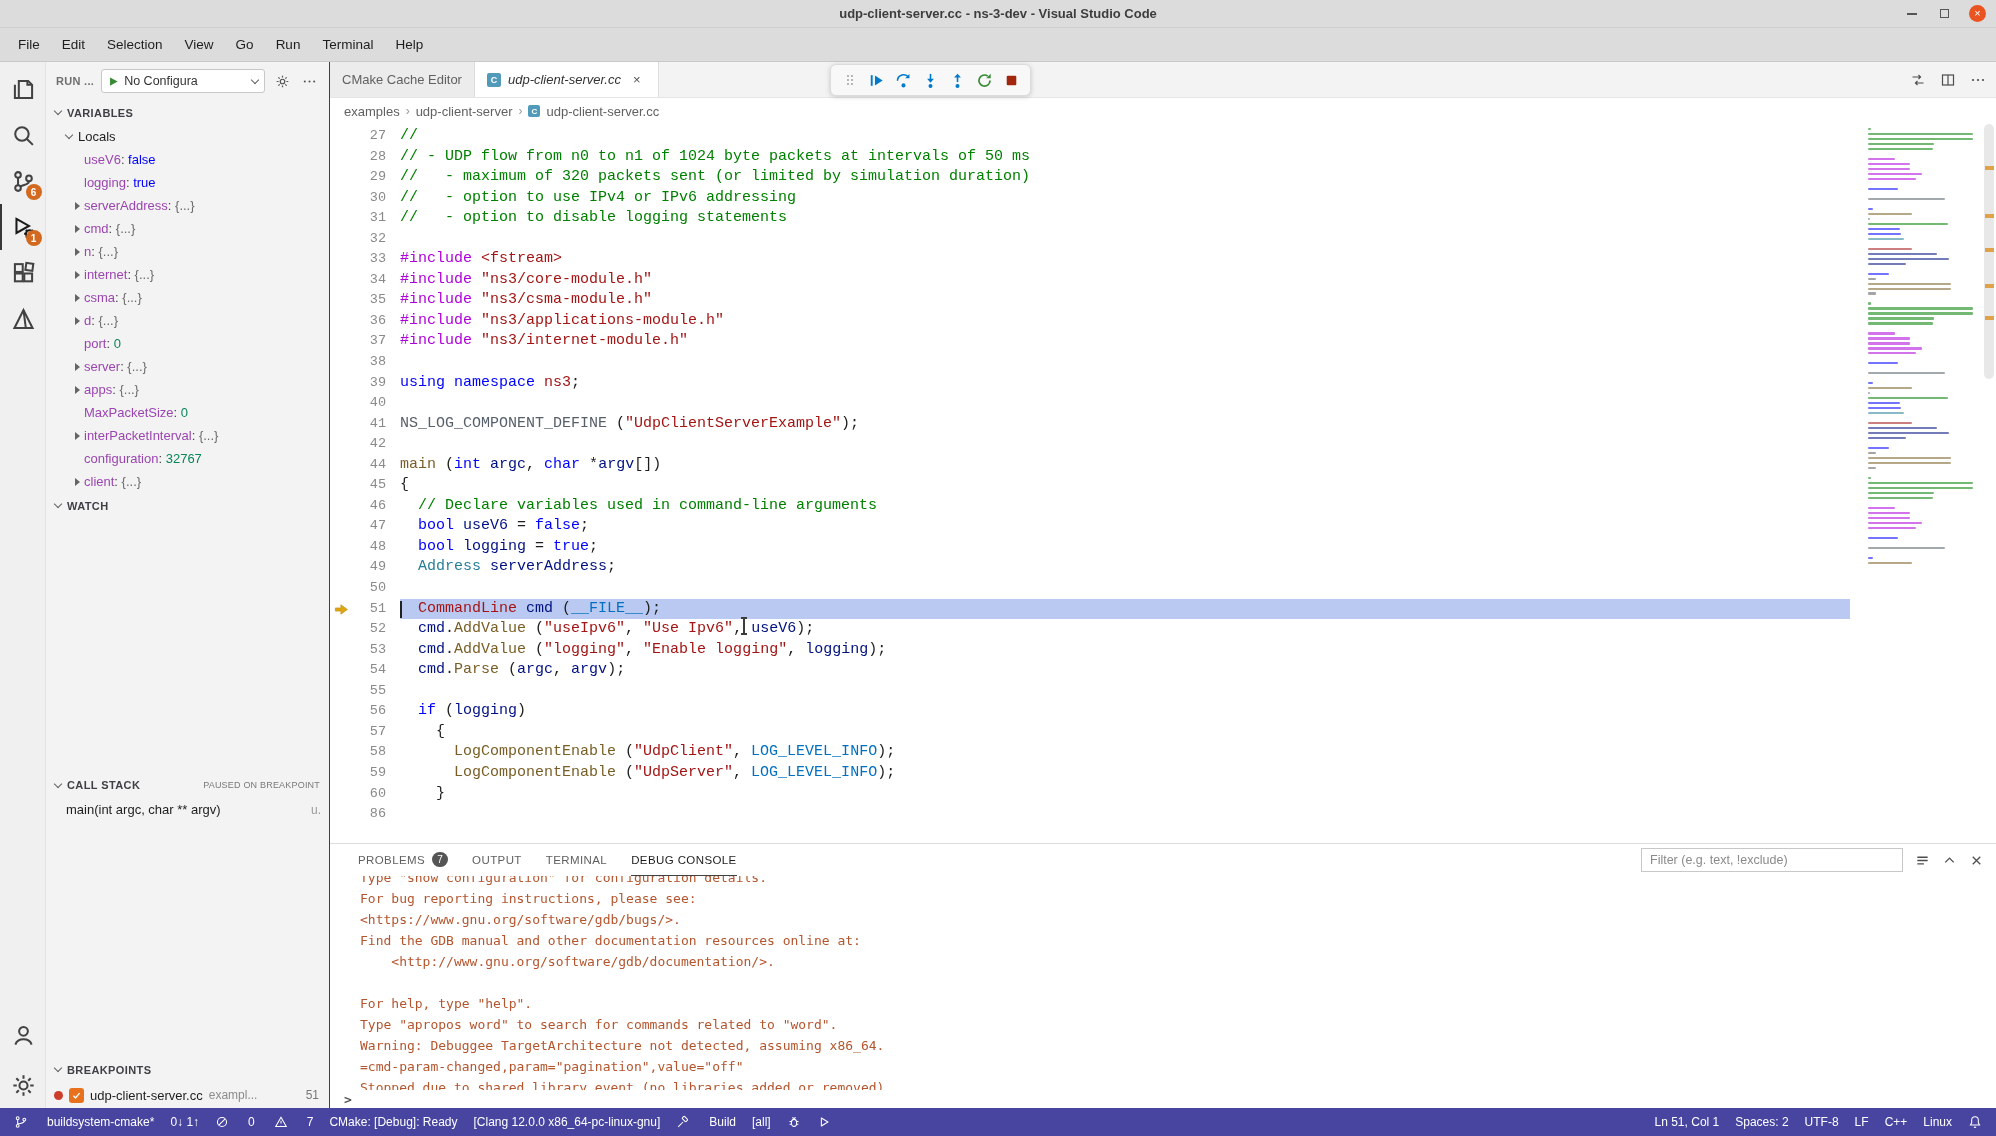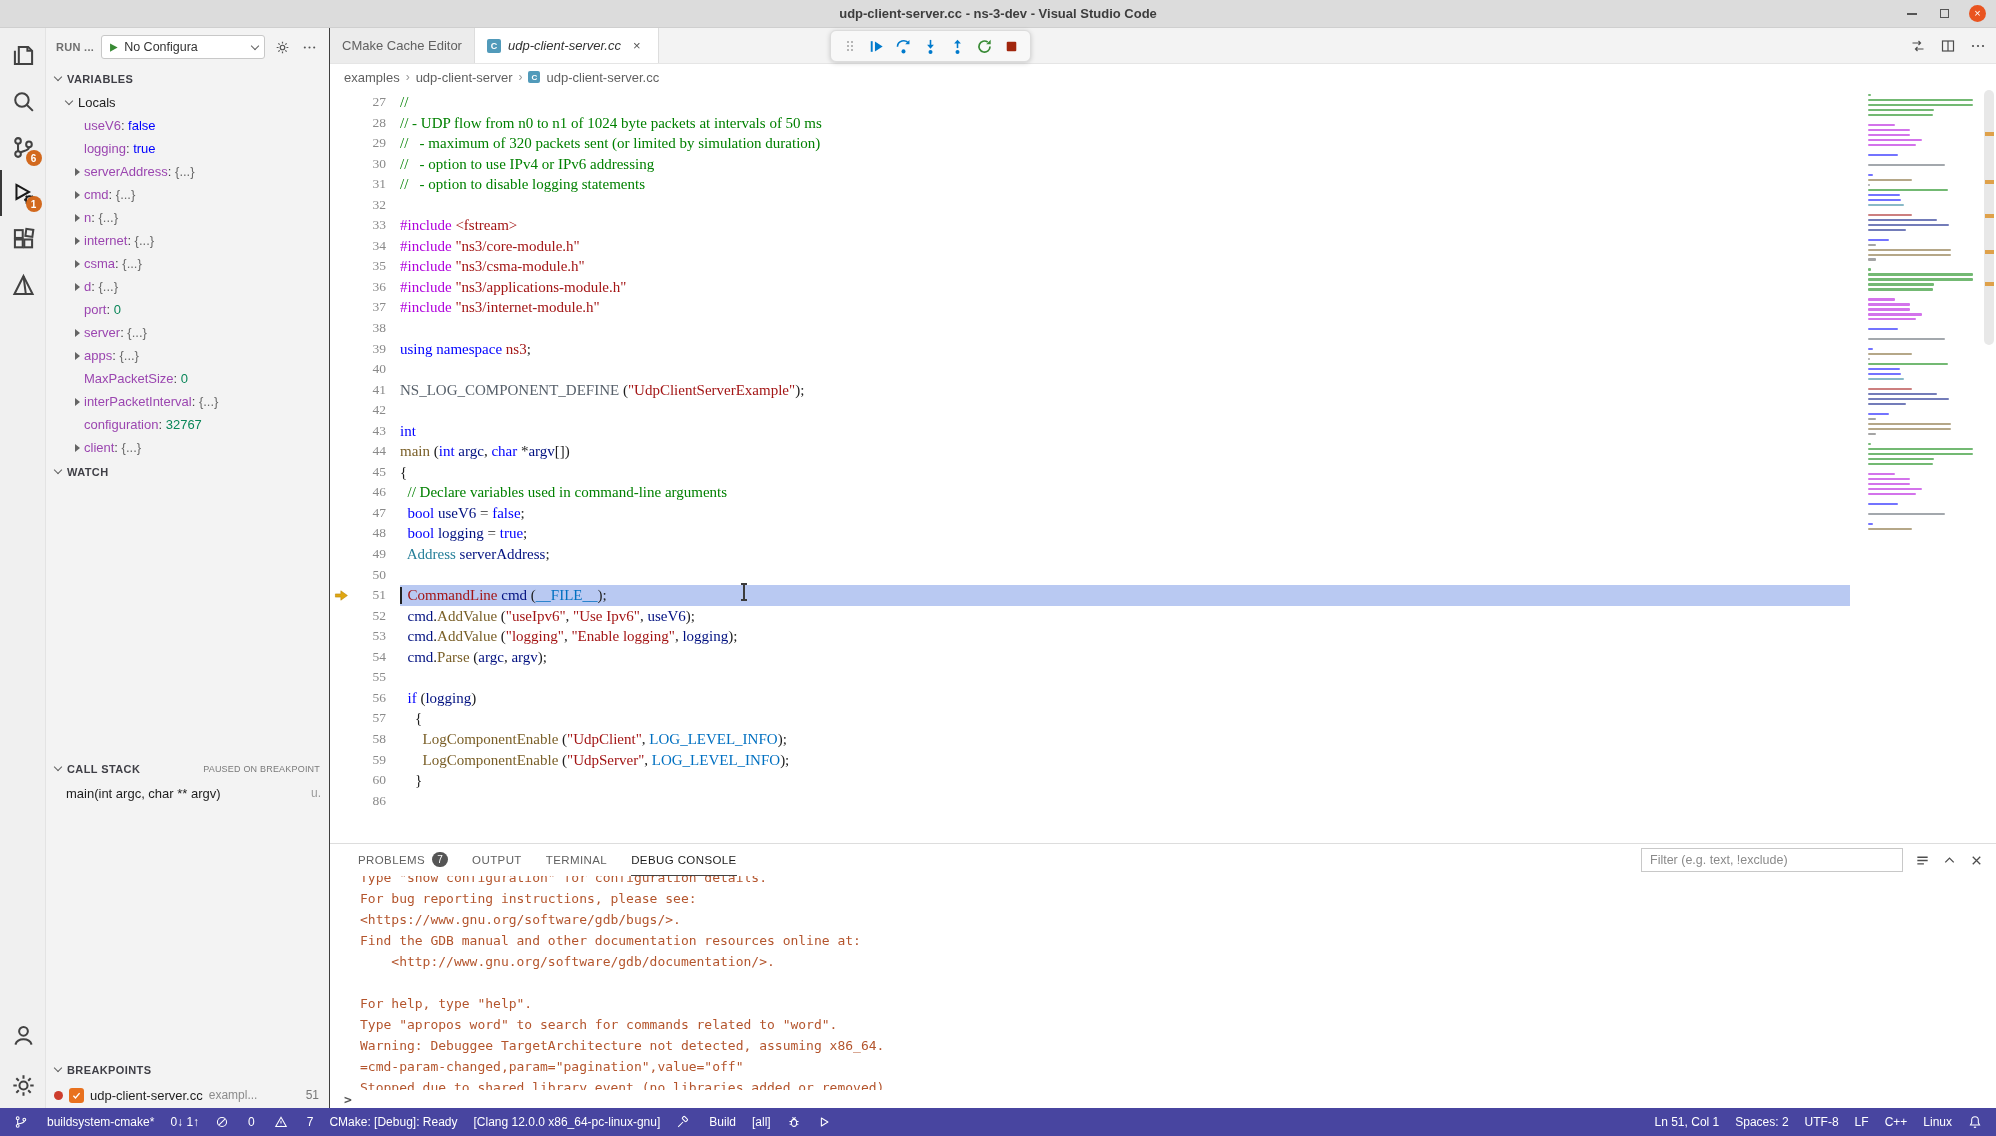--- a/index.html
+++ b/index.html
@@ -77,21 +77,21 @@
   .debug-toolbar{position:absolute;left:500px;top:2px;height:32px;background:#f8f8f8;border:1px solid #dcdcdc;border-radius:6px;box-shadow:0 1px 5px rgba(0,0,0,.18);display:flex;align-items:center;padding:0 5px;z-index:30}
   .dbg-btn{width:27px;height:26px;display:flex;align-items:center;justify-content:center;border-radius:4px}
   .dbg-btn svg{width:17px;height:17px}
   .grip svg{width:12px;height:16px}
 
   .breadcrumbs{height:26px;display:flex;align-items:center;padding-left:14px;gap:6px;font-size:13px;color:#616161;background:#fff;flex:none}
   .bc-sep{color:#999;font-size:12px}
 
   .code-wrap{flex:1;position:relative;background:#fff;overflow:hidden;min-height:0}
   .code-lines{position:absolute;top:2px;left:0;right:146px}
-  .code-line{display:flex;height:20.55px;line-height:20.55px;font-family:Liberation Serif, serif;font-size:15px;white-space:pre;position:relative}
+  .code-line{display:flex;height:20.55px;line-height:20.55px;font-family:Liberation Mono, monospace;font-size:15px;white-space:pre;position:relative}
   .code-line.cur{background:#b9c9f2}
   .ln{width:70px;padding-right:14px;text-align:right;color:#8a8a8a;font-size:13.5px;flex:none;background:#fff;position:relative;z-index:2}
   .lt{flex:1}
   .dbg-arrow{position:absolute;left:4px;top:3px;z-index:3}
   .dbg-arrow svg{width:15px;height:15px}
   .caret{position:absolute;left:70px;top:2px;width:2px;height:17px;background:#222;z-index:4}
   .minimap{position:absolute;top:4px;right:14px;width:118px;padding-left:4px}
   .mm-row{height:2.2px;margin-bottom:2.8px;border-radius:1px;opacity:.55}
   .ruler-mark{position:absolute;right:2px;width:9px;height:4px;background:#dfa14a;z-index:5}
   .scrollbar{position:absolute;right:0;top:0;width:14px;bottom:0}
@@ -132,20 +132,30 @@
       <div class="wc">
           <span class="dash"></span>
         </div>
       <div class="wc">
           <span class="box"></span>
         </div>
       <div class="wc close">×</div>
     </div>
   </div>
 
+  <div class="menubar">
+      <div class="menu-item">File</div>
+      <div class="menu-item">Edit</div>
+      <div class="menu-item">Selection</div>
+      <div class="menu-item">View</div>
+      <div class="menu-item">Go</div>
+      <div class="menu-item">Run</div>
+      <div class="menu-item">Terminal</div>
+      <div class="menu-item">Help</div>
+    </div>
 
   <div class="main">
 
     <div class="activitybar">
       <div class="ab-icon">
         <svg viewBox="0 0 16 16">
             <path d="M5 2.5h6l2.5 2.5v8.5h-8.5z"></path>
             <path d="M10.5 2.5V5H13M2.5 5v8.5h6"></path>
           </svg>
       </div>
@@ -486,21 +496,20 @@
             <div class="code-line"><span class="ln">33</span><span class="lt"><span style="color: rgb(175, 0, 219);">#include</span><span style="color: rgb(30, 30, 30);"> </span><span style="color: rgb(163, 21, 21);">&lt;fstream&gt;</span></span></div>
             <div class="code-line"><span class="ln">34</span><span class="lt"><span style="color: rgb(175, 0, 219);">#include</span><span style="color: rgb(30, 30, 30);"> </span><span style="color: rgb(163, 21, 21);">"ns3/core-module.h"</span></span></div>
             <div class="code-line"><span class="ln">35</span><span class="lt"><span style="color: rgb(175, 0, 219);">#include</span><span style="color: rgb(30, 30, 30);"> </span><span style="color: rgb(163, 21, 21);">"ns3/csma-module.h"</span></span></div>
             <div class="code-line"><span class="ln">36</span><span class="lt"><span style="color: rgb(175, 0, 219);">#include</span><span style="color: rgb(30, 30, 30);"> </span><span style="color: rgb(163, 21, 21);">"ns3/applications-module.h"</span></span></div>
             <div class="code-line"><span class="ln">37</span><span class="lt"><span style="color: rgb(175, 0, 219);">#include</span><span style="color: rgb(30, 30, 30);"> </span><span style="color: rgb(163, 21, 21);">"ns3/internet-module.h"</span></span></div>
             <div class="code-line"><span class="ln">38</span><span class="lt"></span></div>
             <div class="code-line"><span class="ln">39</span><span class="lt"><span style="color: rgb(0, 0, 255);">using</span><span style="color: rgb(30, 30, 30);"> </span><span style="color: rgb(0, 0, 255);">namespace</span><span style="color: rgb(30, 30, 30);"> </span><span style="color: rgb(163, 21, 21);">ns3</span><span style="color: rgb(30, 30, 30);">;</span></span></div>
             <div class="code-line"><span class="ln">40</span><span class="lt"></span></div>
             <div class="code-line"><span class="ln">41</span><span class="lt"><span style="color: rgb(87, 96, 106);">NS_LOG_COMPONENT_DEFINE</span><span style="color: rgb(30, 30, 30);"> (</span><span style="color: rgb(163, 21, 21);">"UdpClientServerExample"</span><span style="color: rgb(30, 30, 30);">);</span></span></div>
             <div class="code-line"><span class="ln">42</span><span class="lt"></span></div>
-            <div class="code-line"><span class="ln">43</span><span class="lt"><span style="color: rgb(0, 0, 255);">int</span></span></div>
             <div class="code-line"><span class="ln">44</span><span class="lt"><span style="color: rgb(121, 94, 38);">main</span><span style="color: rgb(30, 30, 30);"> (</span><span style="color: rgb(0, 0, 255);">int</span><span style="color: rgb(30, 30, 30);"> </span><span style="color: rgb(0, 16, 128);">argc</span><span style="color: rgb(30, 30, 30);">, </span><span style="color: rgb(0, 0, 255);">char</span><span style="color: rgb(30, 30, 30);"> *</span><span style="color: rgb(0, 16, 128);">argv</span><span style="color: rgb(30, 30, 30);">[])</span></span></div>
             <div class="code-line"><span class="ln">45</span><span class="lt"><span style="color: rgb(30, 30, 30);">{</span></span></div>
             <div class="code-line"><span class="ln">46</span><span class="lt"><span style="color: rgb(0, 128, 0);">  // Declare variables used in command-line arguments</span></span></div>
             <div class="code-line"><span class="ln">47</span><span class="lt"><span style="color: rgb(30, 30, 30);">  </span><span style="color: rgb(0, 0, 255);">bool</span><span style="color: rgb(30, 30, 30);"> </span><span style="color: rgb(0, 16, 128);">useV6</span><span style="color: rgb(30, 30, 30);"> = </span><span style="color: rgb(0, 0, 255);">false</span><span style="color: rgb(30, 30, 30);">;</span></span></div>
             <div class="code-line"><span class="ln">48</span><span class="lt"><span style="color: rgb(30, 30, 30);">  </span><span style="color: rgb(0, 0, 255);">bool</span><span style="color: rgb(30, 30, 30);"> </span><span style="color: rgb(0, 16, 128);">logging</span><span style="color: rgb(30, 30, 30);"> = </span><span style="color: rgb(0, 0, 255);">true</span><span style="color: rgb(30, 30, 30);">;</span></span></div>
             <div class="code-line"><span class="ln">49</span><span class="lt"><span style="color: rgb(30, 30, 30);">  </span><span style="color: rgb(38, 127, 153);">Address</span><span style="color: rgb(30, 30, 30);"> </span><span style="color: rgb(0, 16, 128);">serverAddress</span><span style="color: rgb(30, 30, 30);">;</span></span></div>
             <div class="code-line"><span class="ln">50</span><span class="lt"></span></div>
             <div class="code-line cur"><span class="ln">51</span><span class="dbg-arrow"><svg viewBox="0 0 16 16">
                   <path d="M1.5 6.3h5.8V3l7 5-7 5V9.7H1.5z" fill="#dfa612" stroke="#b8860b" stroke-width="0.6"></path>
                 </svg></span><span class="caret"></span><span class="lt"><span style="color: rgb(30, 30, 30);">  </span><span style="color: rgb(163, 21, 21);">CommandLine</span><span style="color: rgb(30, 30, 30);"> </span><span style="color: rgb(0, 16, 128);">cmd</span><span style="color: rgb(30, 30, 30);"> (</span><span style="color: rgb(0, 112, 193);">__FILE__</span><span style="color: rgb(30, 30, 30);">);</span></span></div>

